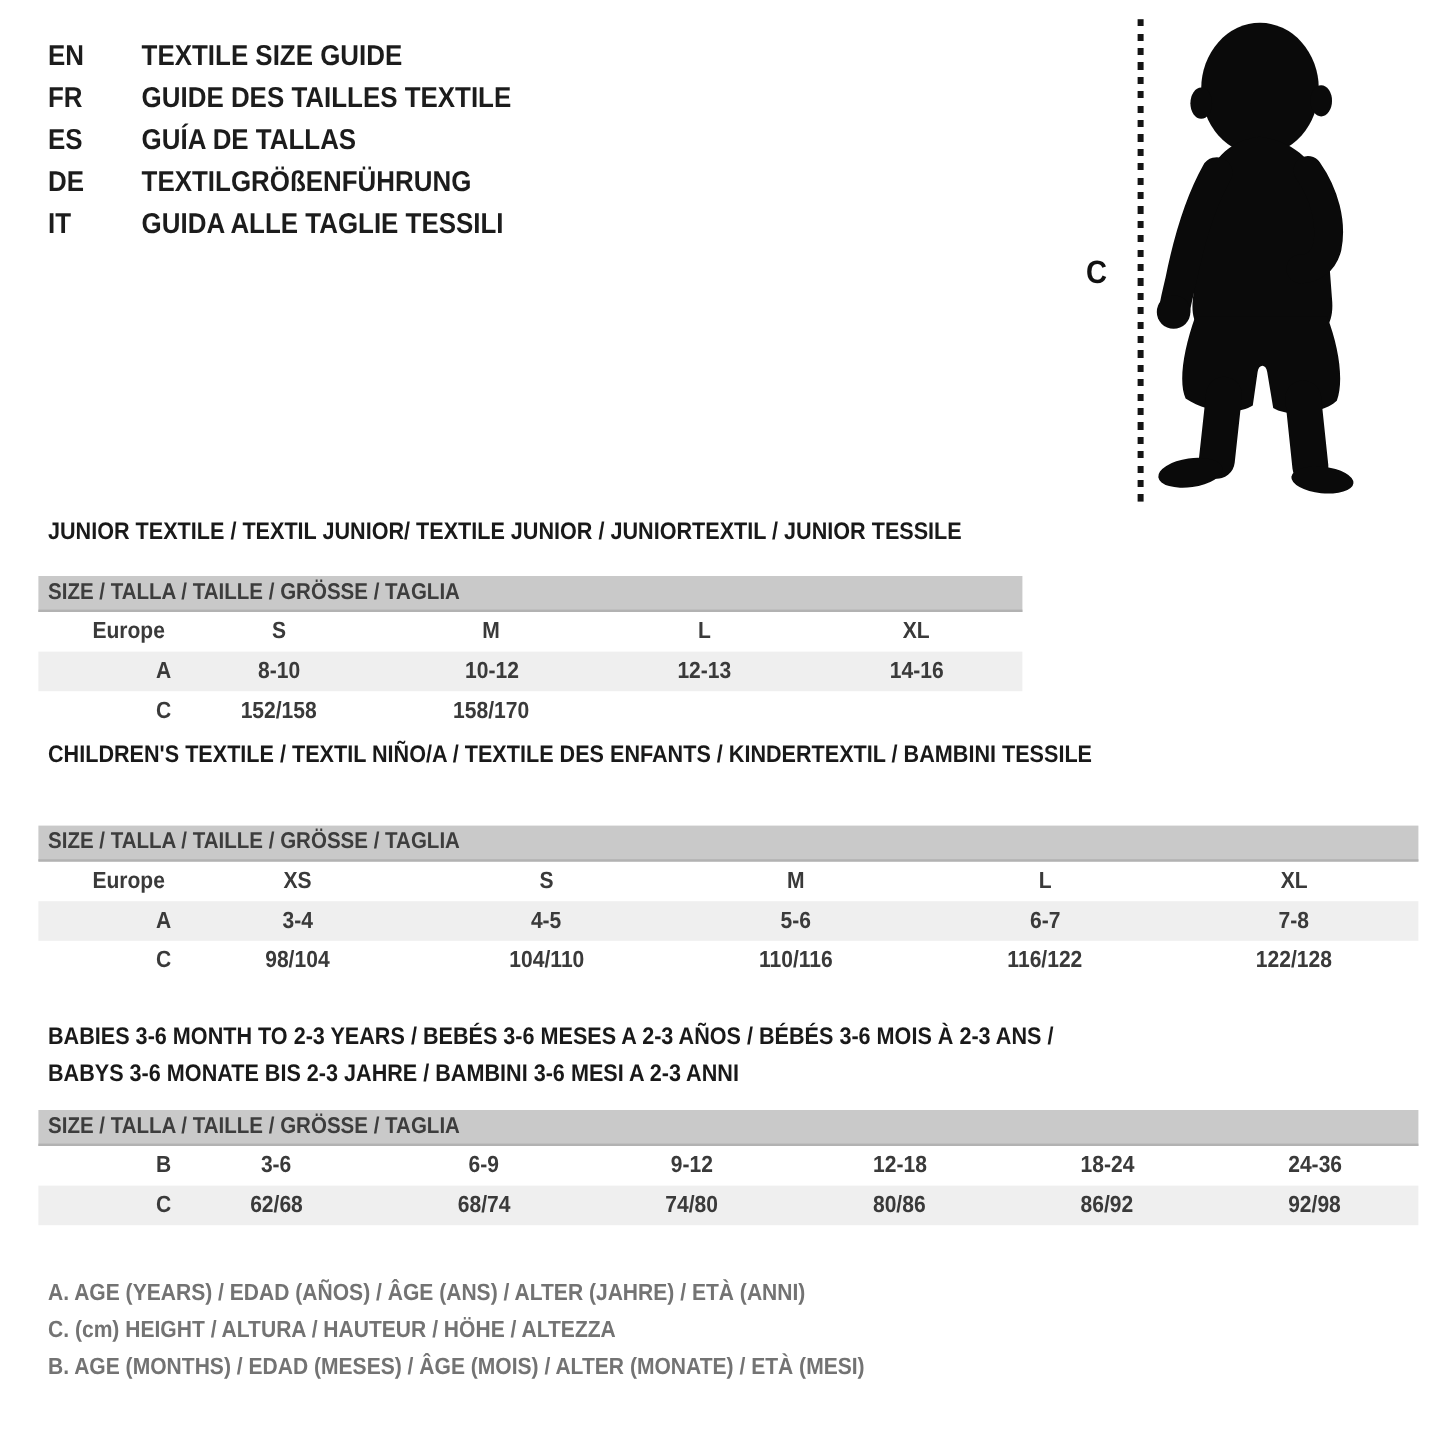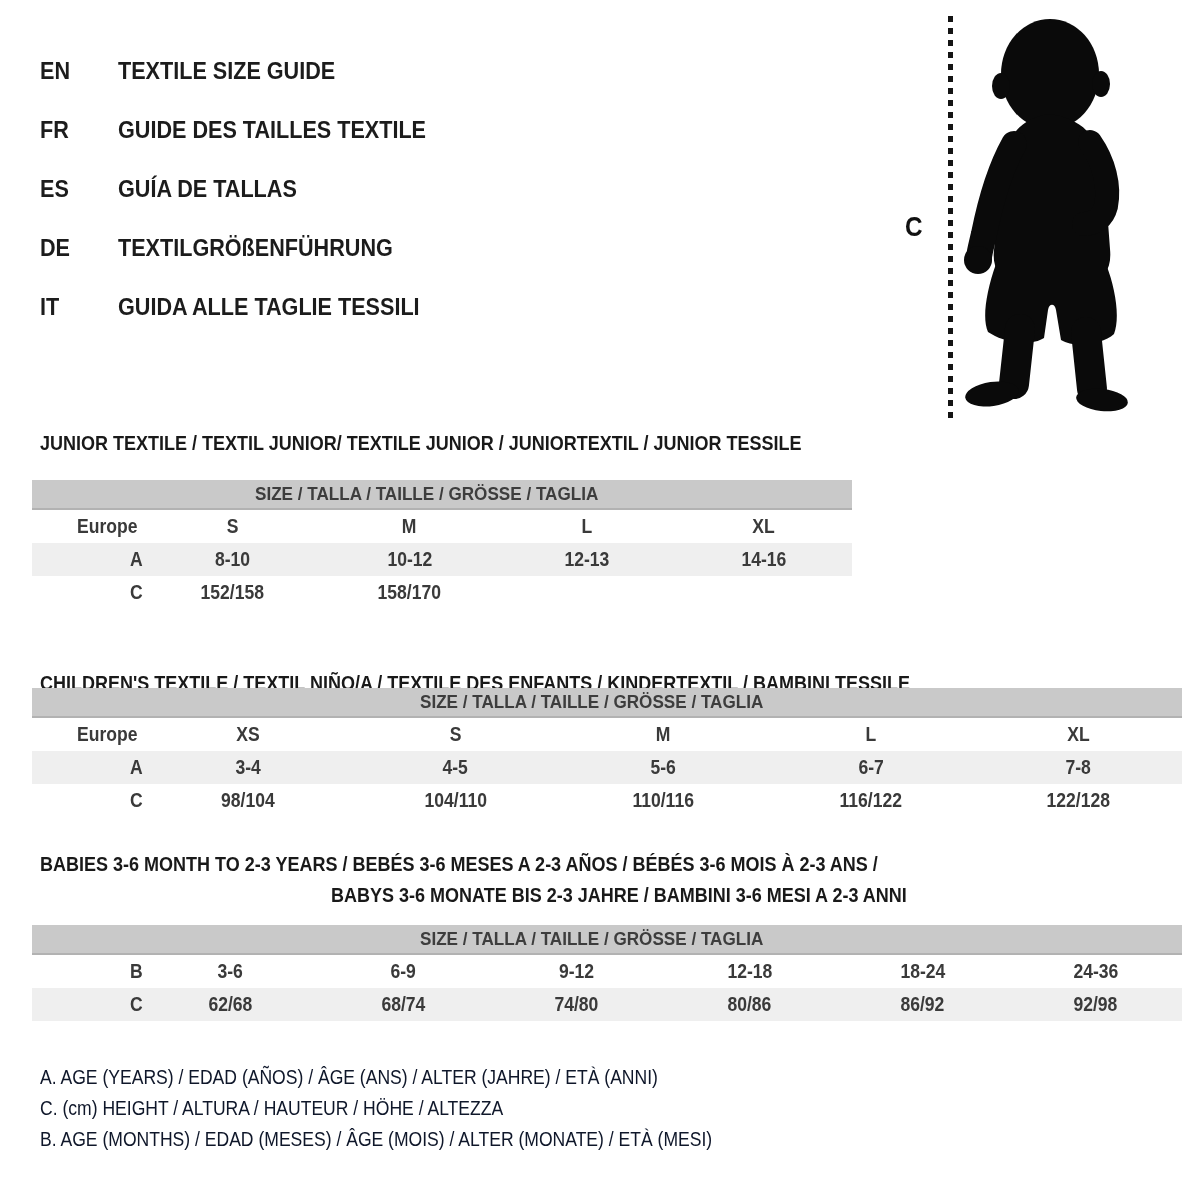--- a/index.html
+++ b/index.html
@@ -12,57 +12,57 @@
   .page{
     position:relative;width:1200px;height:1200px;background:#ffffff;overflow:hidden;
     font-family:"Liberation Sans","DejaVu Sans",sans-serif;color:#1c1c1c;
   }
   
   .cx{display:inline-block;transform:scaleX(.9);transform-origin:0 50%;white-space:nowrap;}
   .cell:not(.label) .cx{transform-origin:50% 50%;}
 
   
   .lang-block{position:absolute;left:40px;top:29px;font-size:24px;font-weight:bold;line-height:35px;}
-  .lang-row{display:flex;align-items:baseline;margin-top:24px;}
+  .lang-row{display:flex;align-items:baseline;}
   .lang-code{width:78px;flex:0 0 78px;}
 
   
   .dash-line{
     position:absolute;left:948px;top:16px;width:5px;height:402px;
     background:repeating-linear-gradient(to bottom,var(--ink) 0 6px,transparent 6px 12px);
   }
   .measure-c-label{position:absolute;left:905px;top:212px;font-size:27px;font-weight:bold;color:#111;}
   .silhouette{position:absolute;left:962px;top:14px;width:176px;height:402px;}
 
   
-  .sec-title{position:absolute;left:40px;font-size:20px;font-weight:bold;line-height:31px;color:#191919;text-align:right;}
+  .sec-title{position:absolute;left:40px;font-size:20px;font-weight:bold;line-height:31px;color:#191919;}
   .title-junior{top:428px;}
-  .title-children{top:668px;}
+  .title-children{top:614px;}
   .title-babies{top:849px;}
 
   
   .size-table{position:absolute;left:32px;}
   .table-junior{top:480px;width:820px;}
   .table-children{top:688px;width:1150px;}
   .table-babies{top:925px;width:1150px;}
   .thead{
     height:28px;line-height:28px;background:var(--bar);
     border-bottom:2px solid #b2b2b2;padding-left:8px;
-    font-size:19px;font-weight:bold;color:#3d3d3d;text-align:center;
+    font-size:19px;font-weight:bold;color:#3d3d3d;
   }
   .trow{
     display:grid;grid-template-columns:112px repeat(var(--n),1fr);
     height:33px;line-height:33px;font-size:19.5px;font-weight:bold;color:var(--celltext);
   }
   .trow.alt{background:var(--alt);}
   .cell{text-align:center;overflow:visible;}
   .cell.label{text-align:right;padding-left:8px;}
 
   
-  .legend{position:absolute;left:40px;top:1062px;font-size:19.5px;font-weight:normal;line-height:31px;color:#0f172a;}
+  .legend{position:absolute;left:40px;top:1062px;font-size:19.5px;font-weight:bold;line-height:31px;color:#737373;}
 </style>
 </head>
 <body>
 
 <div class="page">
 
   <div class="lang-block">
       <div class="lang-row">
         <span class="lang-code cx">EN</span>
         <span class="lang-label cx">TEXTILE SIZE GUIDE</span>

